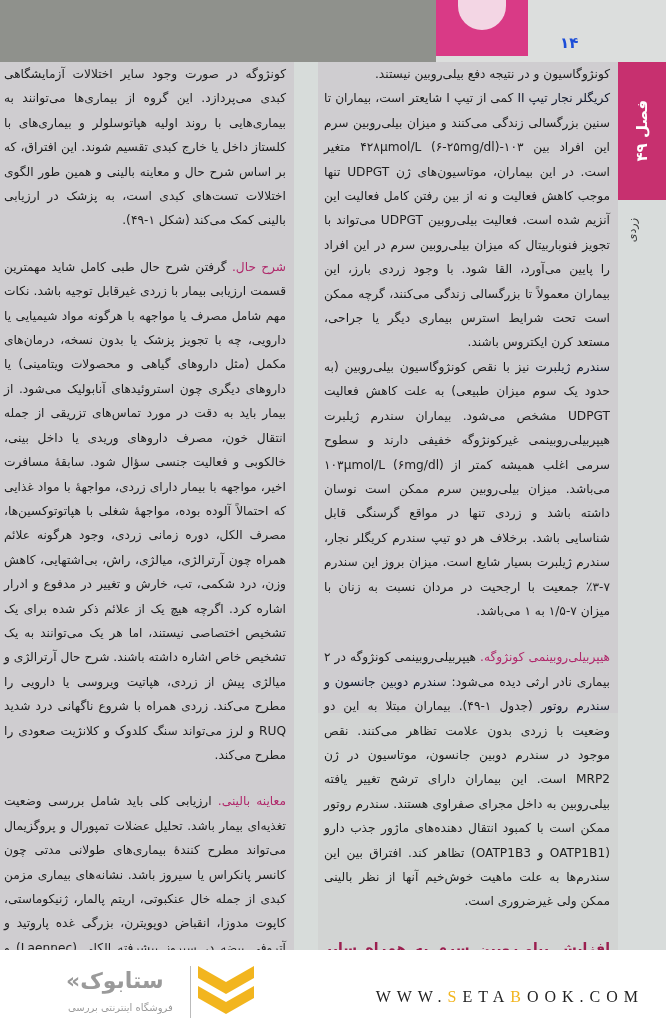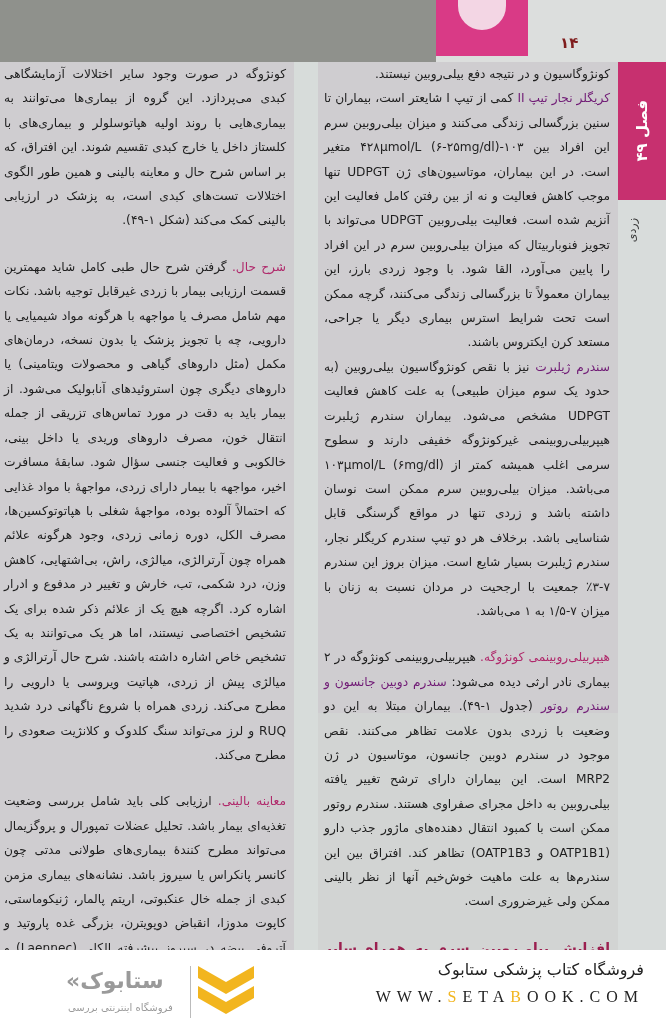--- a/index.html
+++ b/index.html
@@ -2,32 +2,32 @@
 <html><head>
 <meta charset="utf-8">
 <style>
   html, body { margin:0; padding:0; }
   body { width:666px; height:1023px; overflow:hidden; background:#ffffff; font-family:"DejaVu Sans", sans-serif; position:relative; }
   .photo { position:absolute; left:0; top:0; width:666px; height:950px; background:#d2d4d3; overflow:hidden; }
   .top-gray { position:absolute; left:0; top:0; width:436px; height:62px; background:#8f918c; }
   .top-right { position:absolute; left:436px; top:0; width:230px; height:62px; background:#dcdedd; }
   .pink-art { position:absolute; left:436px; top:0; width:92px; height:56px; background:#d93a86; overflow:hidden; }
   .pink-art .v { position:absolute; left:22px; top:-30px; width:48px; height:60px; border-radius:0 0 24px 24px; background:#f3d6e4; }
-  .page-num { position:absolute; left:560px; top:34px; font-size:15px; font-weight:bold; color:#7f1d1d; }
+  .page-num { position:absolute; left:560px; top:34px; font-size:15px; font-weight:bold; color:#1d4ed8; }
   .col { position:absolute; background:#cfcdd0; direction:rtl; text-align:justify; color:#1e1e1e; font-size:12.2px; line-height:24.4px; }
   .col-left { left:0; top:62px; width:294px; height:888px; padding:0 8px 2px 4px; box-sizing:border-box; }
   .col-right { left:318px; top:62px; width:300px; height:651px; padding:0 8px 17px 6px; box-sizing:border-box; }
   .gutter { position:absolute; left:294px; top:62px; width:24px; height:888px; background:#d7dcda; }
   .side { position:absolute; left:618px; top:62px; width:48px; height:888px; background:#d8dcdb; }
   .chapter-tab { position:absolute; left:618px; top:62px; width:48px; height:138px; background:#c7306f; display:flex; align-items:center; justify-content:center; }
   .chapter-tab span { writing-mode:vertical-rl; transform:rotate(180deg); color:#fff; font-size:15px; font-weight:bold; direction:rtl; }
   .chapter-sub { position:absolute; left:626px; top:218px; writing-mode:vertical-rl; transform:rotate(180deg); font-size:11px; color:#333; }
   p { margin:0; }
   .gap { height:22px; }
-  .hl { color:#701a75; }
+  .hl { color:#0f172a; }
   .hlb { color:#b0296b; font-weight:normal; }
   .section-head { color:#9b1f4f; font-weight:bold; font-size:14px; line-height:24px; }
   .banner { position:absolute; left:0; top:950px; width:666px; height:54px; background:#ffffff; }
   .shop-name { position:absolute; right:22px; top:10px; font-size:16px; color:#222; direction:rtl; }
   .shop-url { position:absolute; right:22px; top:38px; font-size:16px; letter-spacing:6px; color:#222; font-family:Liberation Serif, serif; }
   .shop-url .y { color:#f2b51e; }
   .logo { position:absolute; left:30px; top:8px; width:200px; height:60px; }
   .logo-text { position:absolute; left:36px; top:10px; font-size:22px; font-weight:bold; color:#9a9a9a; letter-spacing:1px; }
   .logo-sub { position:absolute; left:38px; top:44px; font-size:10px; color:#9a9a9a; direction:rtl; }
   .logo-div { position:absolute; left:160px; top:8px; width:1px; height:52px; background:#bbb; }
@@ -74,15 +74,14 @@
 <div class="banner">
   <div class="logo">
     <div class="logo-text">«ستابوک</div>
     <div class="logo-sub">فروشگاه اینترنتی بررسی</div>
     <div class="logo-div"></div>
     <svg style="position:absolute;left:168px;top:8px" width="56" height="52" viewBox="0 0 56 52">
       <polygon points="0,0 28,16 56,0 56,12 28,28 0,12" fill="#f2b51e"></polygon>
       <polygon points="0,20 28,36 56,20 56,32 28,48 0,32" fill="#f2b51e"></polygon>
     </svg>
   </div>
-  <div class="shop-name">فروشگاه کتاب پزشکی ستابوک</div>
   <div class="shop-url"><span>WWW.</span><span class="y">S</span><span>ETA</span><span class="y">B</span><span>OOK.COM</span></div>
 </div>
 
 </body></html>

